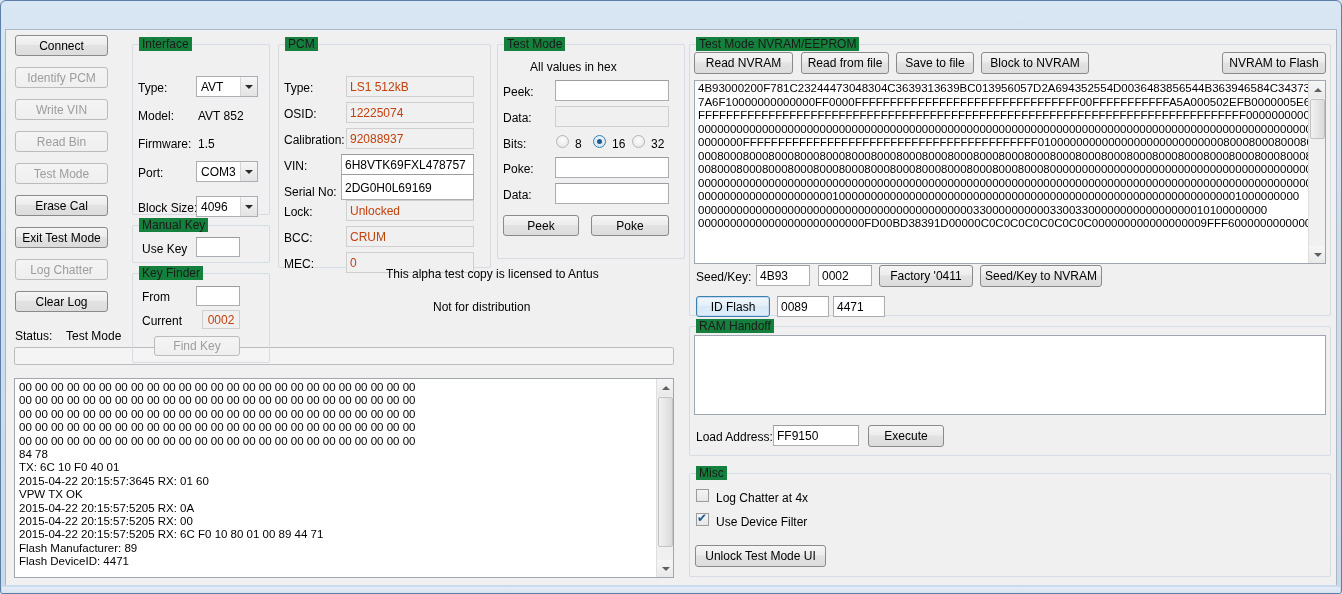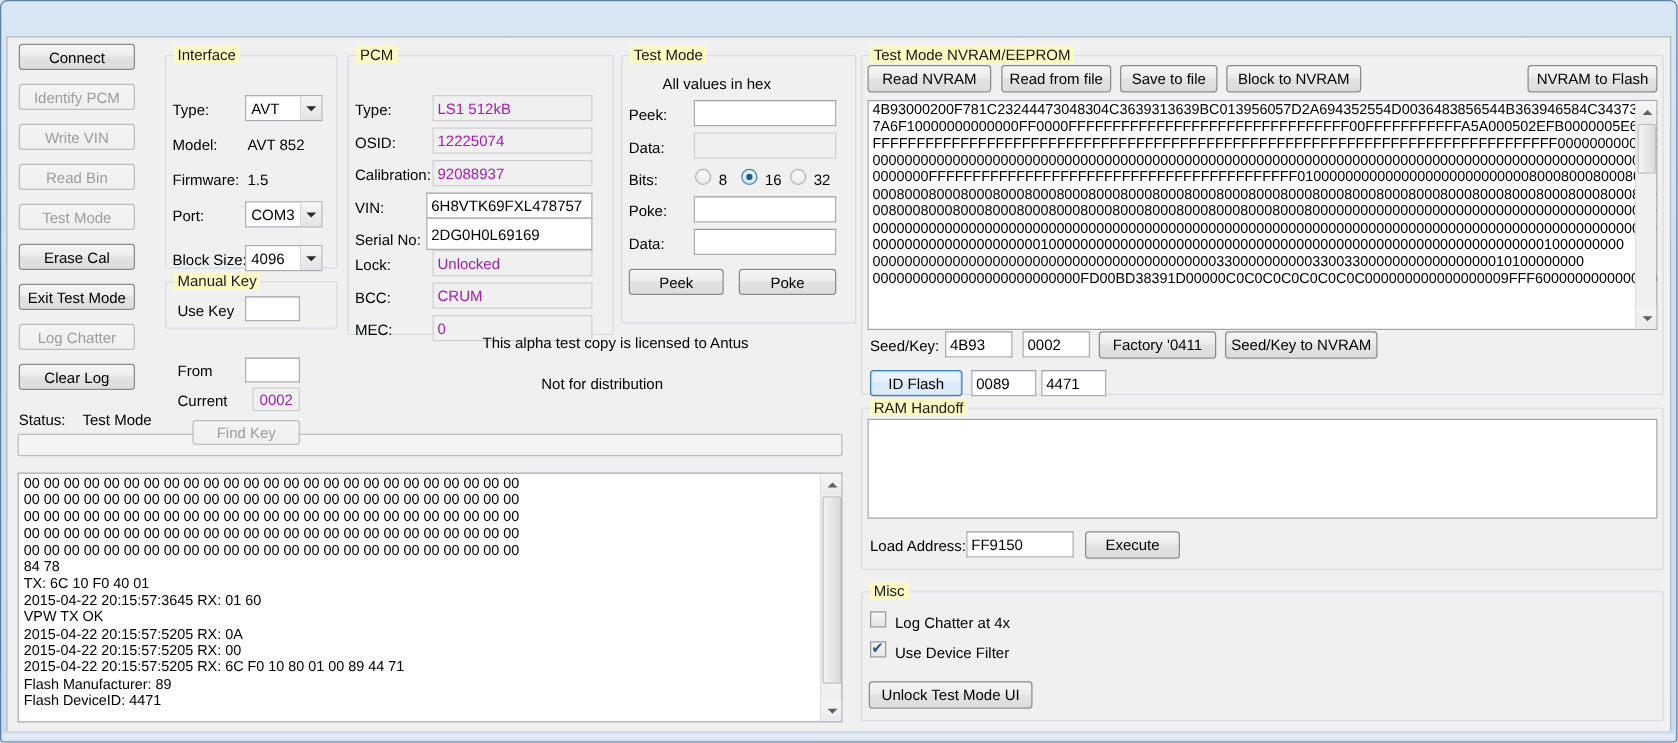--- a/index.html
+++ b/index.html
@@ -69,41 +69,41 @@
     box-shadow:0 0 0 1px #c5dcf0 inset;
     background:linear-gradient(to bottom,#f0f7fd 0%,#e4eff9 45%,#d7e8f6 50%,#e0eefa 100%);
   }
   .tb {
     position:absolute; background:#fff;
     border:1px solid #abadb3; border-top-color:#9a9ca1;
     font-family:"Liberation Sans", sans-serif; font-size:12px; color:#000;
     padding:1px 3px 0 3px; line-height:normal;
     display:flex; align-items:center; overflow:hidden; white-space:nowrap;
   }
-  .tb.ro { background:#f0f0f0; border:1px solid #cfcfcf; color:#a21caf; }
+  .tb.ro { background:#f0f0f0; border:1px solid #cfcfcf; color:#c2410c; }
   .combo {
     position:absolute; background:#fff;
     border:1px solid #abadb3;
     font-size:12px; display:flex; align-items:center;
     padding-left:4px; white-space:nowrap;
   }
   .combo .arrow-box {
     position:absolute; right:0; top:0; bottom:0; width:17px;
     background:linear-gradient(to bottom,#f6f6f6,#e3e3e3);
     border-left:1px solid #d6d6d6;
     display:flex; align-items:center; justify-content:center;
   }
   .combo .arrow {
     width:0; height:0; border-left:4px solid transparent; border-right:4px solid transparent;
     border-top:4px solid #2b2b2b;
   }
   .lbl { position:absolute; white-space:nowrap; font-size:12px; }
   .grp { position:absolute; border:1px solid #d5dce3; border-radius:2px; }
   .grp > .cap {
-    position:absolute; top:-8px; left:6px; background:#fef9c3;
+    position:absolute; top:-8px; left:6px; background:#15803d;
     padding:0 3px; font-size:12px; white-space:nowrap; color:#1a1a1a;
   }
   
   .radio { position:absolute; width:13px; height:13px; border-radius:50%;
     background:radial-gradient(circle at 50% 35%,#fcfcfc,#e4e4e4);
     border:1px solid #b4b4b4; }
   .radio.on { border:1px solid #3c7fb1;
     background:radial-gradient(circle at 50% 35%,#eef6fc,#cfe3f3); }
   .radio.on::after { content:""; position:absolute; left:3px; top:3px; width:5px; height:5px;
     border-radius:50%; background:#1d5b91; }
@@ -255,20 +255,23 @@
     </div>
 
     <div class="grp" style="left:126px; top:195px; width:138px; height:38px;">
       <span class="cap">Manual Key</span>
     </div>
     <div class="lbl" style="left:136px; top:212px;">Use Key</div>
     <div class="tb" style="left:190px; top:207px; width:44px; height:20px;">
       <span></span>
     </div>
 
+    <div class="grp" style="left:126px; top:243px; width:138px; height:90px;">
+      <span class="cap">Key Finder</span>
+    </div>
     <div class="lbl" style="left:136px; top:260px;">From</div>
     <div class="tb" style="left:190px; top:256px; width:44px; height:20px;">
       <span></span>
     </div>
     <div class="lbl" style="left:136px; top:284px;">Current</div>
     <div class="tb ro center" style="left:196px; top:280px; width:38px; height:19px;">
       <span>0002</span>
     </div>
     <div class="btn disabled" style="left:148px; top:306px; width:86px; height:20px;">
       <span>Find Key</span>

